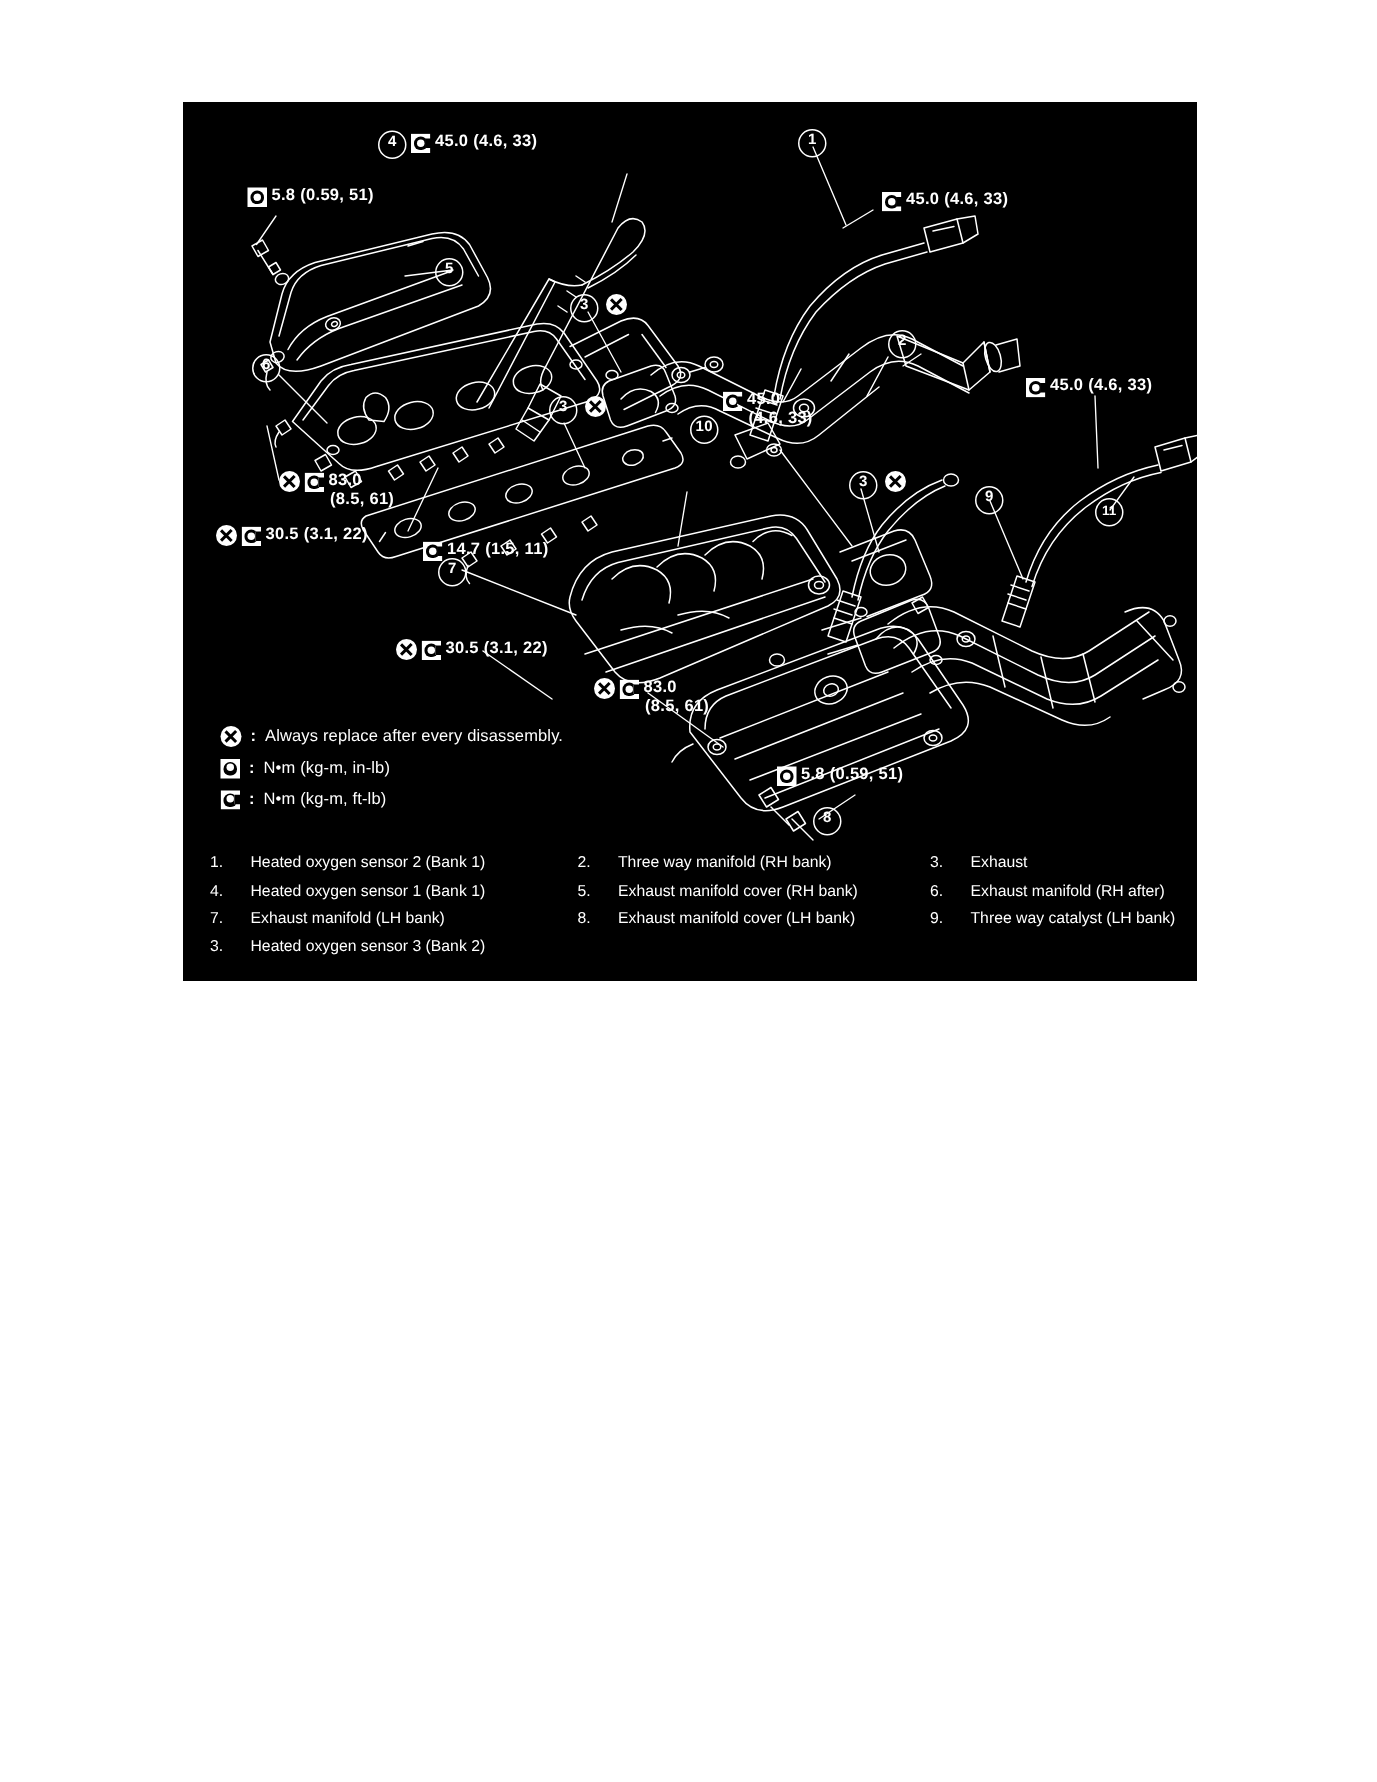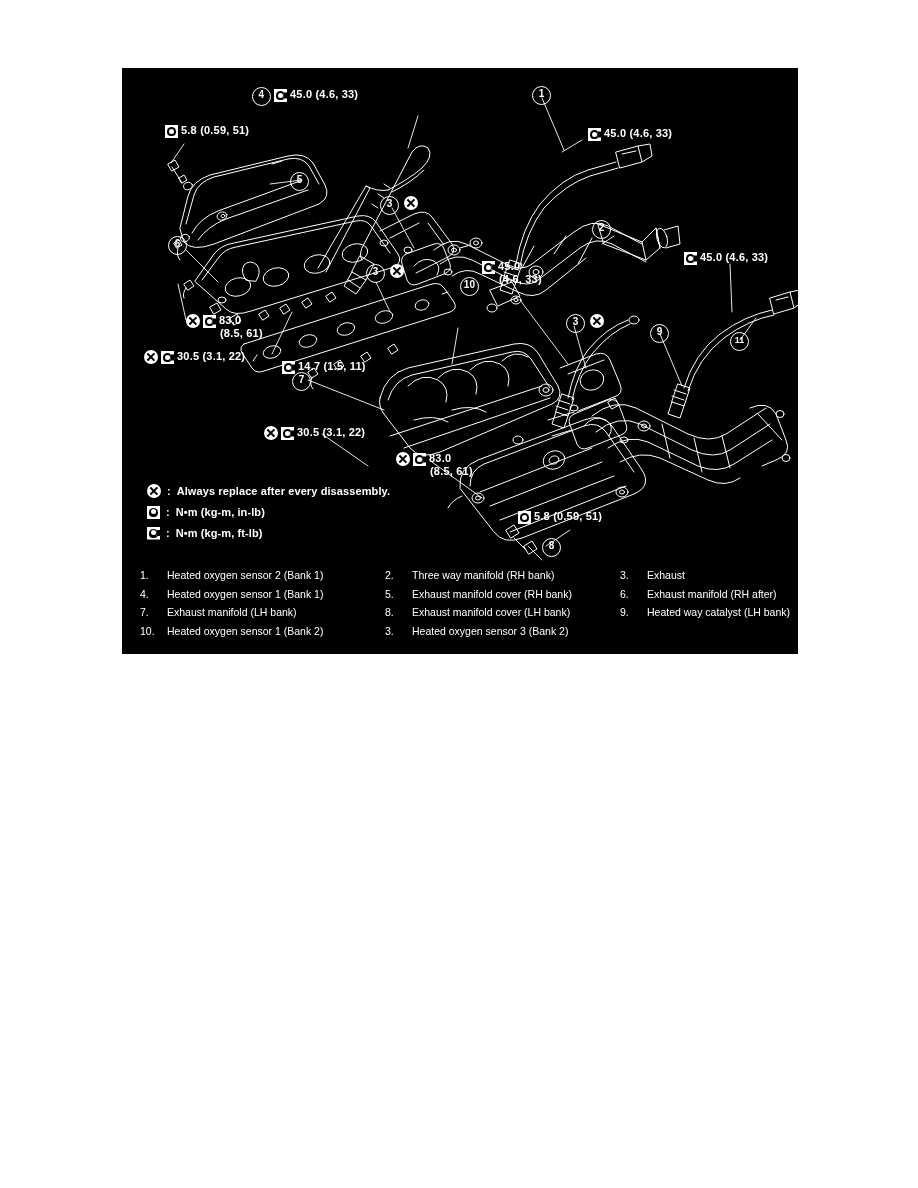--- a/index.html
+++ b/index.html
@@ -55,21 +55,21 @@
   .balloon{
     position:absolute;width:17px;height:17px;border:1.4px solid #fff;border-radius:50%;
     color:#fff;font-size:10px;font-weight:bold;line-height:14px;text-align:center;
     font-family:"Liberation Sans",sans-serif;background:transparent;
   }
   .balloon.small{font-size:9px;}
 
   
   #legend{position:absolute;left:25px;top:412px;width:420px;}
   .legend-row{display:flex;align-items:center;gap:6px;height:21px;}
-  .legend-row .lbl{font-size:11px;color:#fff;font-weight:bold;letter-spacing:.1px;
+  .legend-row .lbl{font-size:11px;color:#fff;font-weight:normal;letter-spacing:.1px;
                    font-family:"Liberation Sans",sans-serif;white-space:nowrap;}
   .legend-row .colon{font-size:11px;color:#fff;font-weight:bold;}
 
   
   #parts-list{position:absolute;left:18px;top:498px;width:650px;}
   .parts-row{display:flex;}
   .part-cell{display:flex;font-size:10.5px;color:#fff;line-height:18.5px;
              font-family:"Liberation Sans",sans-serif;white-space:nowrap;}
   .part-cell .num{width:27px;flex:0 0 27px;text-align:left;}
   .part-cell:nth-child(1){width:245px;flex:0 0 245px;}
@@ -512,29 +512,25 @@
       <div class="part-cell">
         <span class="num">7.</span>
         <span class="nm">Exhaust manifold (LH bank)</span>
       </div>
       <div class="part-cell">
         <span class="num">8.</span>
         <span class="nm">Exhaust manifold cover (LH bank)</span>
       </div>
       <div class="part-cell">
         <span class="num">9.</span>
-        <span class="nm">Heated way catalyst (LH bank)</span>
+        <span class="nm">Three way catalyst (LH bank)</span>
       </div>
     </div>
 
     <div class="parts-row">
-      <div class="part-cell">
-        <span class="num">10.</span>
-        <span class="nm">Heated oxygen sensor 1 (Bank 2)</span>
-      </div>
       <div class="part-cell">
         <span class="num">3.</span>
         <span class="nm">Heated oxygen sensor 3 (Bank 2)</span>
       </div>
       <div class="part-cell">
         <span class="num"></span>
         <span class="nm"></span>
       </div>
     </div>
 

